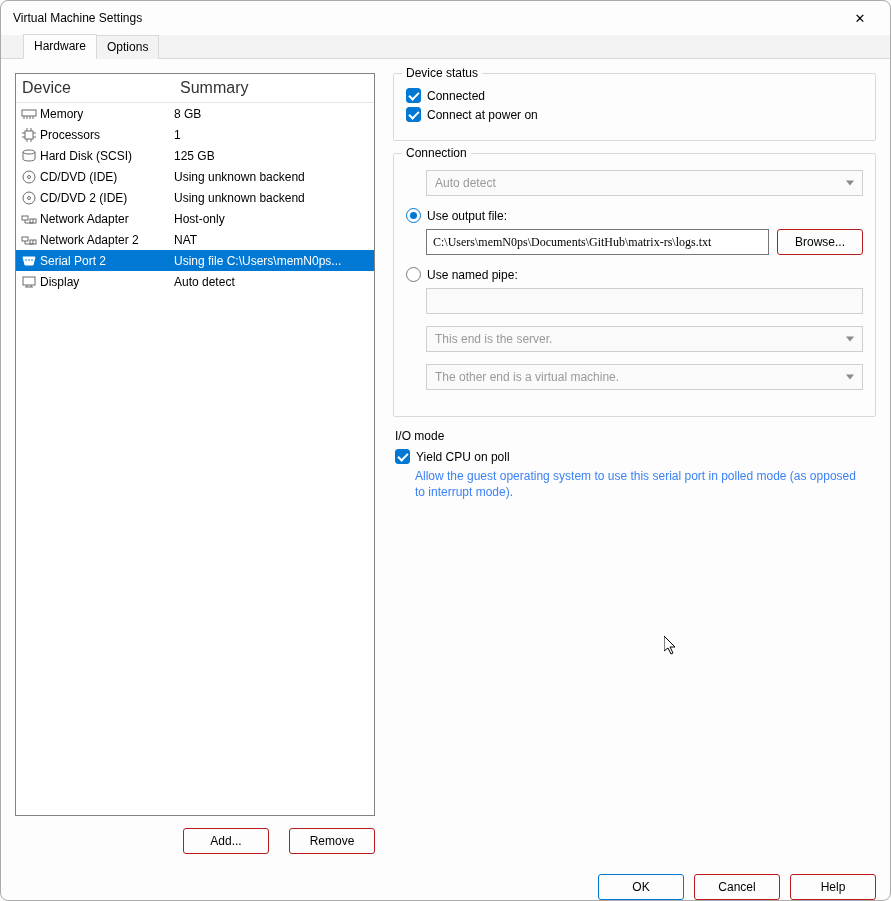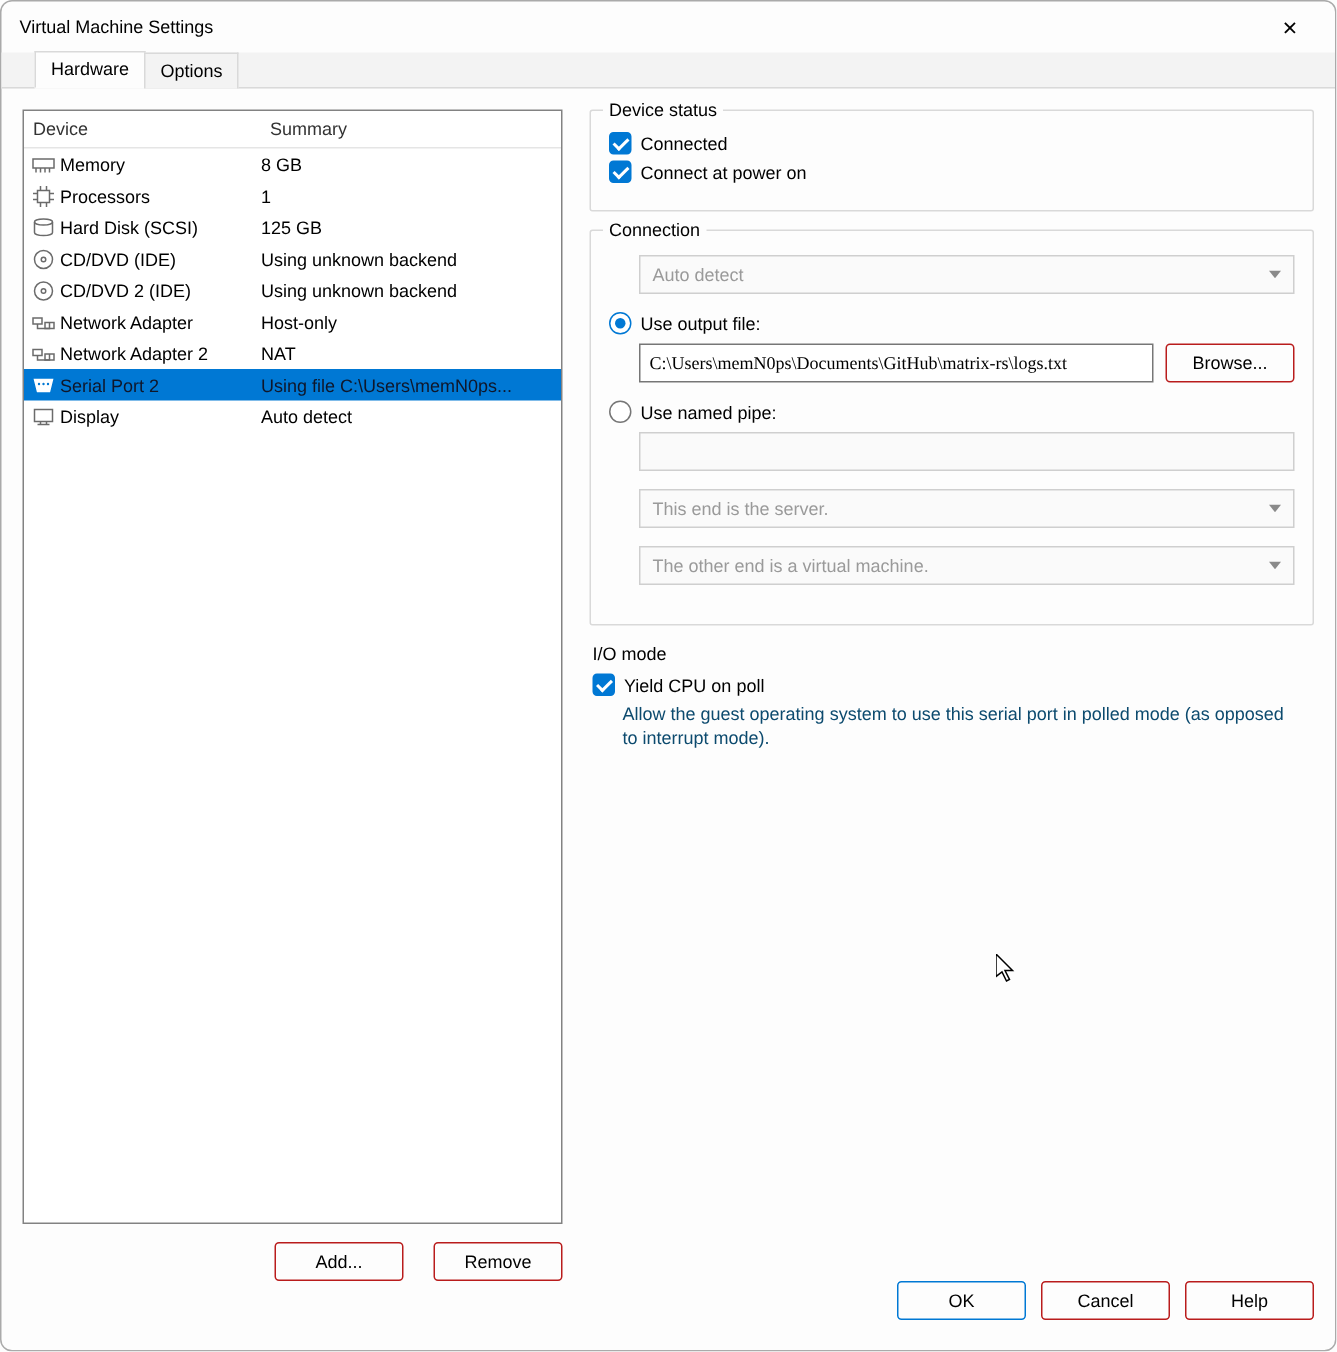--- a/index.html
+++ b/index.html
@@ -74,21 +74,21 @@
     flex-direction: column;
   }
   .devicelist {
     flex: 1;
     border: 1px solid #828282;
     background: #fff;
     overflow: hidden;
   }
   .devicelist .header {
     display: flex;
-    font-size: 12px;
+    font-size: 16px;
     color: #333;
     background: #fff;
     border-bottom: 1px solid #e5e5e5;
   }
   .devicelist .header div {
     padding: 5px 6px;
   }
   .col-device { width: 158px; }
   .col-summary { flex: 1; }
   .device-row {
@@ -109,21 +109,21 @@
     overflow: hidden; text-overflow: ellipsis;
     padding-right: 4px;
   }
   .device-row .summary {
     flex: 1;
     overflow: hidden; text-overflow: ellipsis;
     padding-right: 4px;
   }
   .device-row.selected {
     background: #0078d4;
-    color: #0f172a;
+    color: #ffffff;
   }
   .device-row.selected .icon { color: #fff; }
 
   .left-buttons {
     display: flex;
     justify-content: flex-end;
     gap: 20px;
     padding: 12px 0 0 0;
   }
   .btn {
@@ -236,28 +236,28 @@
     flex: 1;
     height: 26px;
     border: 1px solid #767676;
     background: #fff;
     padding: 0 6px;
     font-family: Liberation Serif, serif;
     font-size: 12px;
   }
   .desc {
     margin: 4px 12px 0 20px;
-    color: #0c4a6e;
+    color: #3b82f6;
     line-height: 1.35;
   }
 
   .footer {
     height: 46px;
     display: flex;
-    align-items: flex-start;
+    align-items: flex-end;
     justify-content: flex-end;
     gap: 10px;
     padding: 0 14px;
     margin-left: 43px;
   }
 
   .cursor {
     position: absolute;
     left: 663px; top: 635px;
     pointer-events: none;

